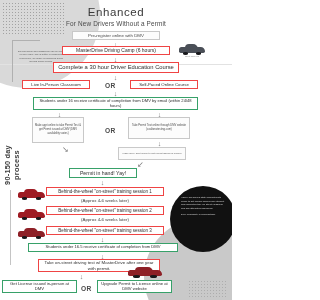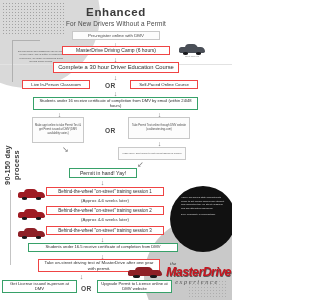--- a/index.html
+++ b/index.html
@@ -42,21 +42,21 @@
     opacity: .6;
   }
   .topbar-line {
     position: absolute; left: 0; top: 64px; width: 232px; height: 1px;
     background: #e2e2e2;
   }
 
   
   .hdr { position: absolute; left: 0; top: 6px; width: 232px; text-align: center; }
   .hdr-title {
-    font-size: 11.5px; font-weight: 700; color: #3a3a3a;
+    font-size: 11.5px; font-weight: 400; color: #3a3a3a;
     letter-spacing: .6px;
   }
   .hdr-sub {
     font-size: 6.4px; color: #4a4a4a; margin-top: 2px; letter-spacing: .15px;
   }
 
   
   .box {
     position: absolute;
     display: flex; align-items: center; justify-content: center;
@@ -312,19 +312,14 @@
   <div class="box b-green" style="left:97px; top:280px; width:75px; height:13px; font-size:4.2px;">
     <span>Upgrade Permit to License online at DMV website</span>
   </div>
 
   <div class="bg-circle-black"></div>
   <div class="bubble-text">
     <p>Happy Teh Skyles state appointments online to get license issued once student has completed two "on-street" sessions and has attempted scheduled.</p>
     <p>DMV availability is unpredictable</p>
   </div>
 
-  <div class="logo">
-    <div class="logo-the">the</div>
-    <div class="logo-main">MasterDrive</div>
-    <div class="logo-exp">experience</div>
-  </div>
 
 </div>
 
 </body></html>

